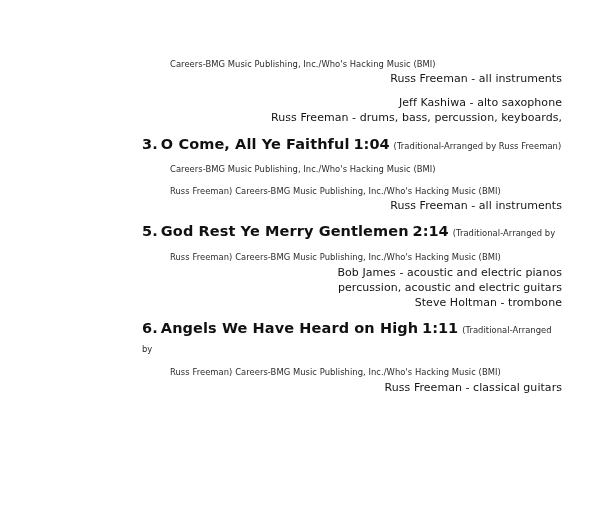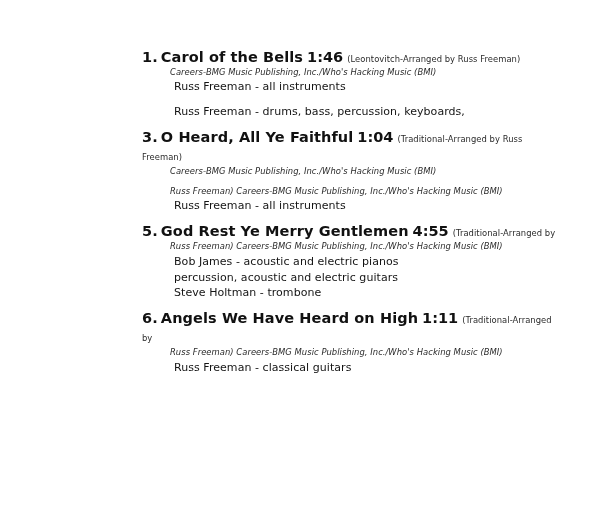--- a/index.html
+++ b/index.html
@@ -50,88 +50,86 @@
   }
   .credit-inline {
     font-size: 8.4px;
     font-weight: normal;
     color: #2a2a2a;
     margin-left: 4px;
     letter-spacing: 0.05px;
   }
   .credit-lines {
     margin-left: 28px;
-    margin-top: 1px;
-    font-style: italic;
+    margin-top: 11px;
   }
   .credit-line {
     font-size: 8.4px;
     color: #2a2a2a;
     line-height: 1.32;
     letter-spacing: 0.05px;
   }
   .performers {
     margin-left: 32px;
     margin-top: 2px;
+    text-align: right;
   }
   .performer {
     font-size: 11px;
     color: #141414;
     line-height: 1.38;
     letter-spacing: 0.05px;
   }
   .t1 .performers,
   .t3 .performers,
   .t4 .performers { margin-top: 1px; }
 </style>
 </head>
 <body>
 
 <div class="page">
   <div class="tracklist">
 
     <div class="track t1">
-      <div class="track-head">
-        <span class="track-num">1.</span><span class="track-title">Carol of the Bells</span><span class="track-dur">1:46</span><span class="credit-inline">(Leontovitch-Arranged by Russ Freeman)</span>
-      </div>
       <div class="credit-lines">
         <div class="credit-line">Careers-BMG Music Publishing, Inc./Who's Hacking Music (BMI)</div>
       </div>
       <div class="performers">
         <div class="performer">Russ Freeman - all instruments</div>
       </div>
     </div>
 
     <div class="track t2">
       <div class="performers">
+        <div class="performer">Jeff Kashiwa - alto saxophone</div>
         <div class="performer">Russ Freeman - drums, bass, percussion, keyboards,</div>
       </div>
     </div>
 
     <div class="track t3">
       <div class="track-head">
-        <span class="track-num">3.</span><span class="track-title">O Heard, All Ye Faithful</span><span class="track-dur">1:04</span><span class="credit-inline">(Traditional-Arranged by Russ Freeman)</span>
+        <span class="track-num">3.</span><span class="track-title">O Come, All Ye Faithful</span><span class="track-dur">1:04</span><span class="credit-inline">(Traditional-Arranged by Russ Freeman)</span>
       </div>
       <div class="credit-lines">
         <div class="credit-line">Careers-BMG Music Publishing, Inc./Who's Hacking Music (BMI)</div>
       </div>
     </div>
 
     <div class="track t4">
       <div class="credit-lines">
         <div class="credit-line">Russ Freeman) Careers-BMG Music Publishing, Inc./Who's Hacking Music (BMI)</div>
       </div>
       <div class="performers">
         <div class="performer">Russ Freeman - all instruments</div>
       </div>
     </div>
 
     <div class="track t5">
       <div class="track-head">
-        <span class="track-num">5.</span><span class="track-title">God Rest Ye Merry Gentlemen</span><span class="track-dur">4:55</span><span class="credit-inline">(Traditional-Arranged by</span>
+        <span class="track-num">5.</span><span class="track-title">God Rest Ye Merry Gentlemen</span><span class="track-dur">2:14</span><span class="credit-inline">(Traditional-Arranged by</span>
       </div>
       <div class="credit-lines">
         <div class="credit-line">Russ Freeman) Careers-BMG Music Publishing, Inc./Who's Hacking Music (BMI)</div>
       </div>
       <div class="performers">
         <div class="performer">Bob James - acoustic and electric pianos</div>
         <div class="performer">percussion, acoustic and electric guitars</div>
         <div class="performer">Steve Holtman - trombone</div>
       </div>
     </div>

